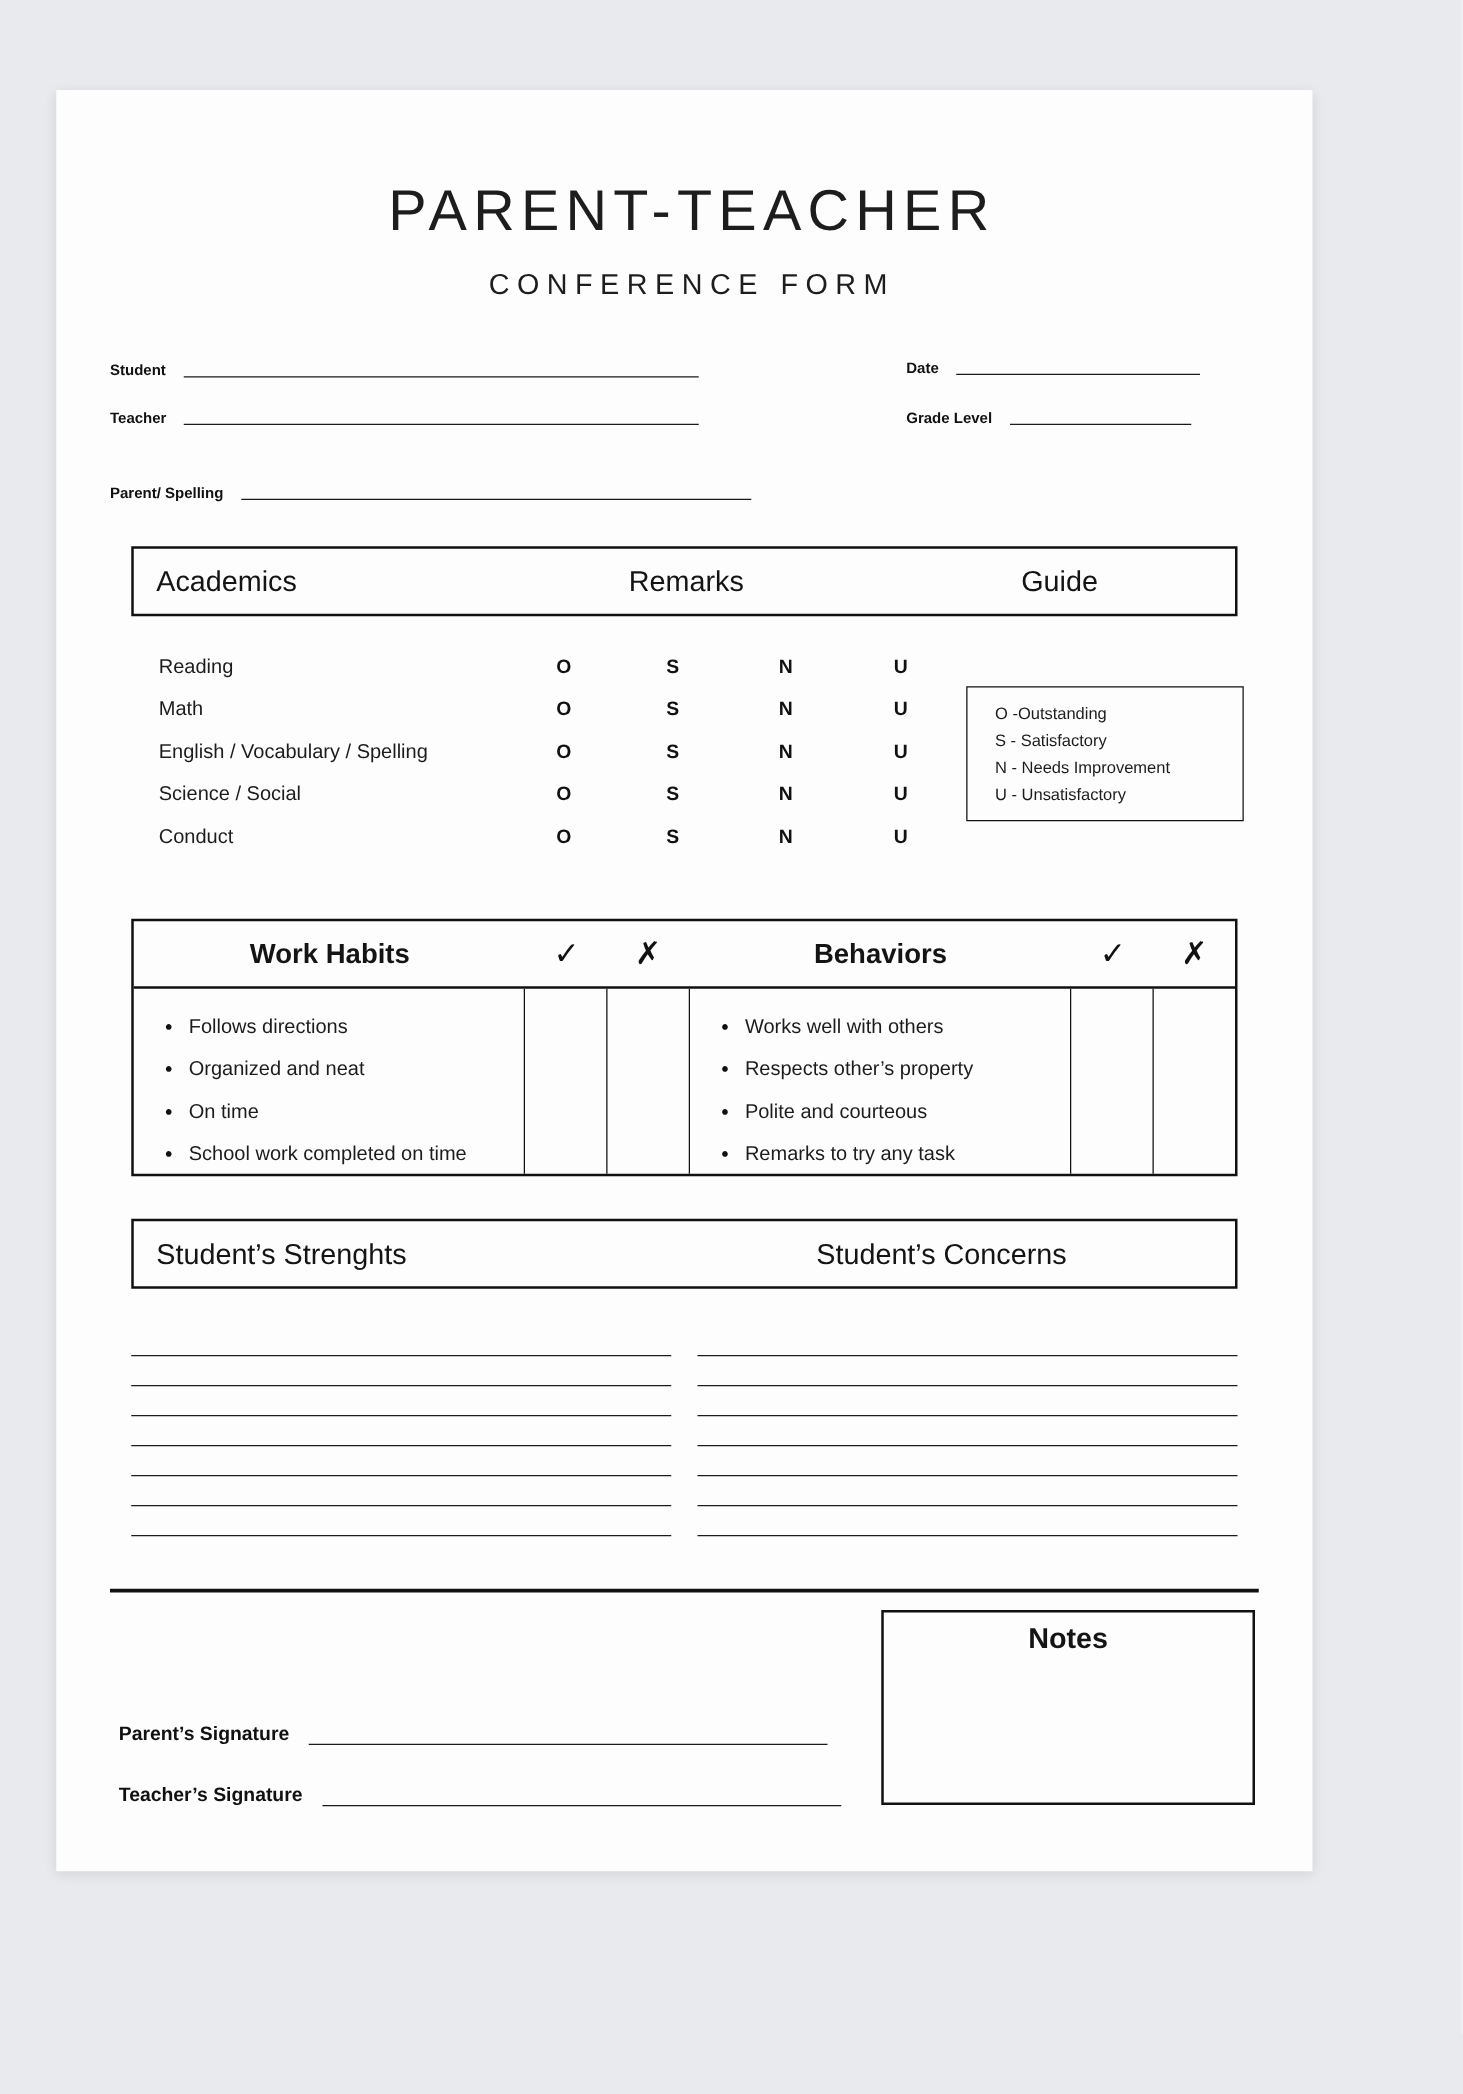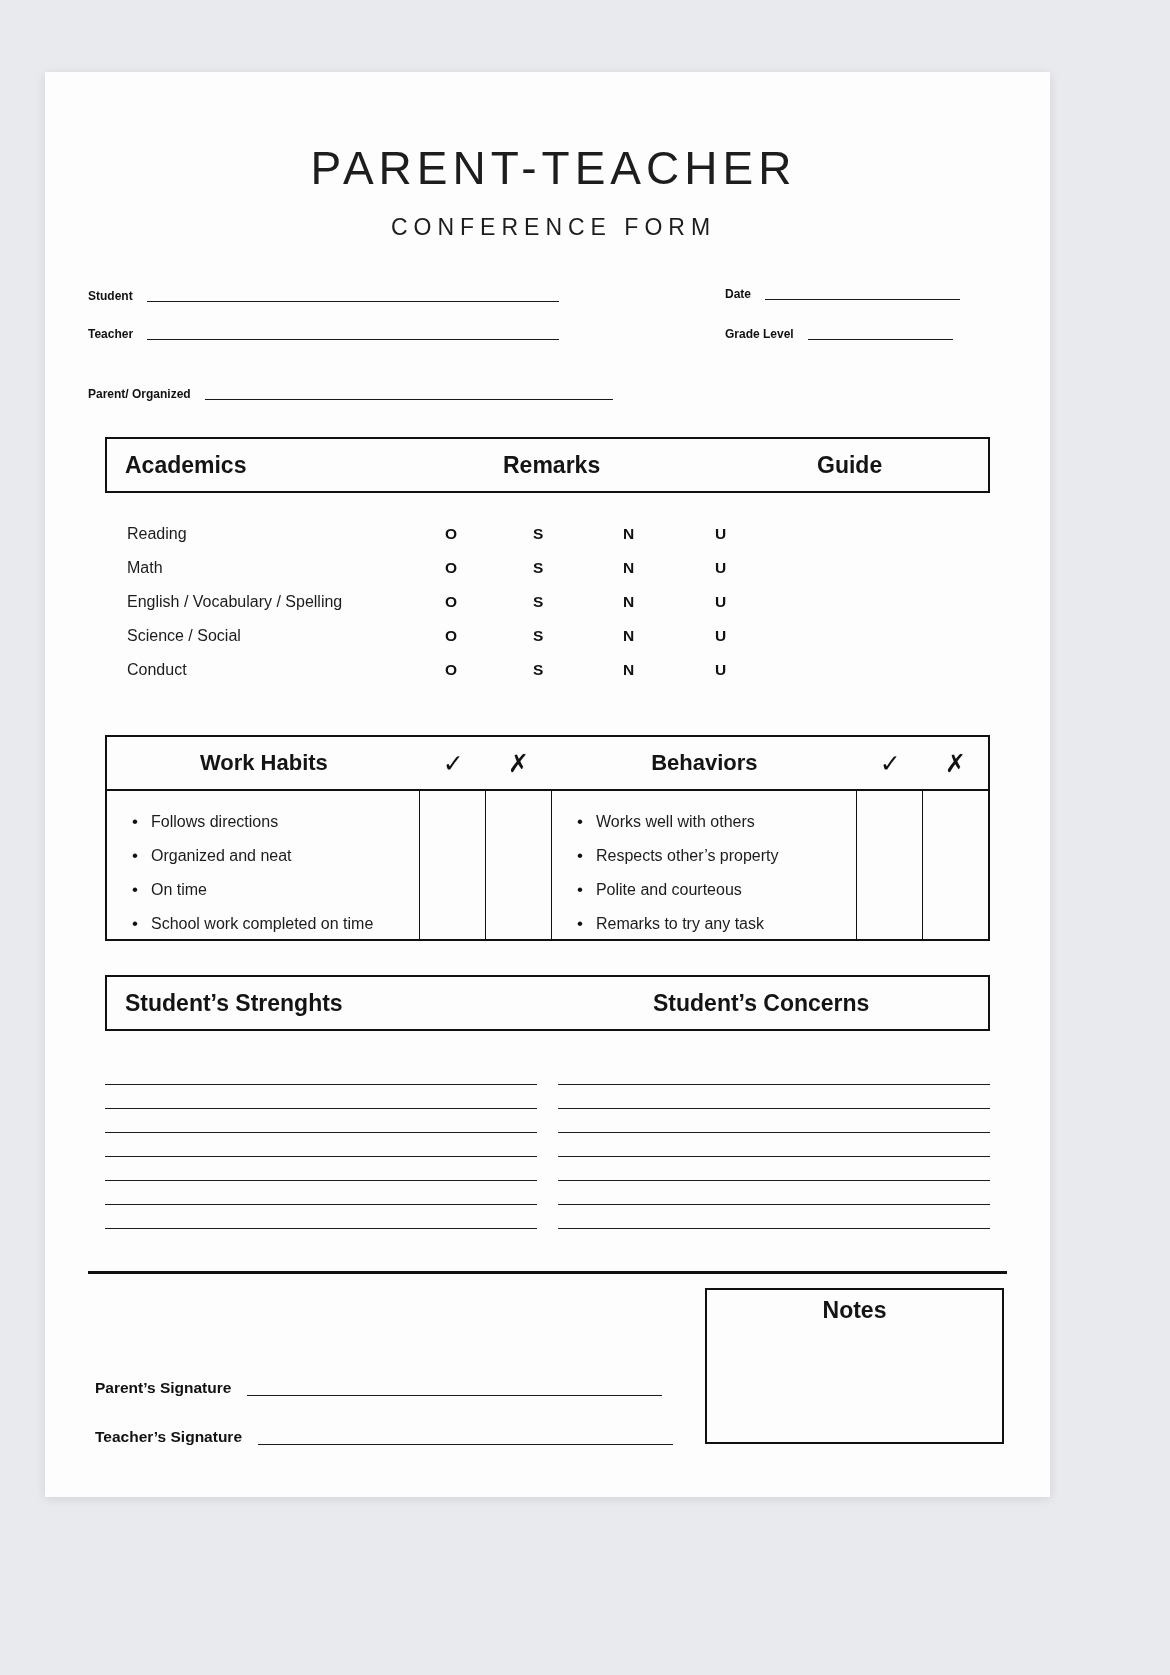--- a/index.html
+++ b/index.html
@@ -72,21 +72,21 @@
   .hdr-bar {
     margin: 0 60px;
     border: 2px solid #111;
     height: 52px;
     display: flex;
     align-items: center;
     position: relative;
   }
   .hdr-title {
     font-size: 23px;
-    font-weight: bold;
+    font-weight: normal;
     color: #141414;
     position: absolute;
   }
 
   
   .academics-wrap { position: relative; margin-top: 10px; }
   .ac-hdr-academics { left: 18px; }
   .ac-hdr-remarks   { left: 396px; }
   .ac-hdr-guide     { left: 710px; }
 
@@ -253,21 +253,21 @@
       <span class="field-label">Student</span>
       <span class="field-line"></span>
     </div>
 
     <div class="field-row f-teacher">
       <span class="field-label">Teacher</span>
       <span class="field-line"></span>
     </div>
 
     <div class="field-row f-parent">
-      <span class="field-label">Parent/ Organized</span>
+      <span class="field-label">Parent/ Spelling</span>
       <span class="field-line"></span>
     </div>
 
     <div class="field-row f-date">
       <span class="field-label">Date</span>
       <span class="field-line"></span>
     </div>
 
     <div class="field-row f-grade">
       <span class="field-label">Grade Level</span>
@@ -319,20 +319,26 @@
       </div>
 
       <div class="ac-row" style="top:168px">
         <span class="ac-subject">Conduct</span>
         <span class="ac-mark m0">O</span>
         <span class="ac-mark m1">S</span>
         <span class="ac-mark m2">N</span>
         <span class="ac-mark m3">U</span>
       </div>
 
+      <div class="guide-box">
+        <div class="guide-line">O -Outstanding</div>
+        <div class="guide-line">S - Satisfactory</div>
+        <div class="guide-line">N - Needs Improvement</div>
+        <div class="guide-line">U - Unsatisfactory</div>
+      </div>
 
     </div>
   </div>
 
   <div class="wh-wrap">
 
     <div class="wh-head">
       <div class="wh-col-title wh-title-a">Work Habits</div>
       <div class="wh-mark-col">✓</div>
       <div class="wh-mark-col">✗</div>

